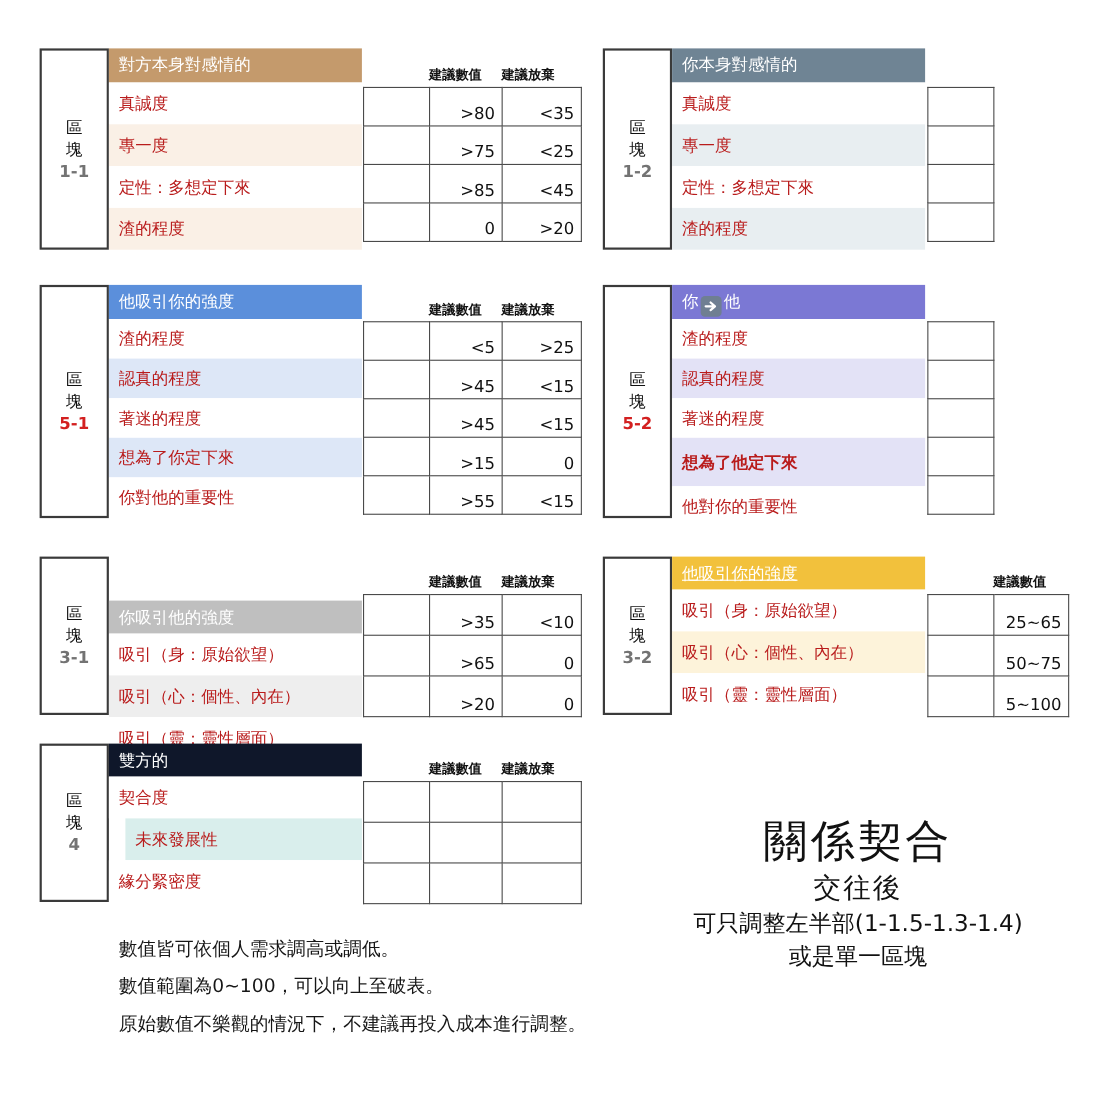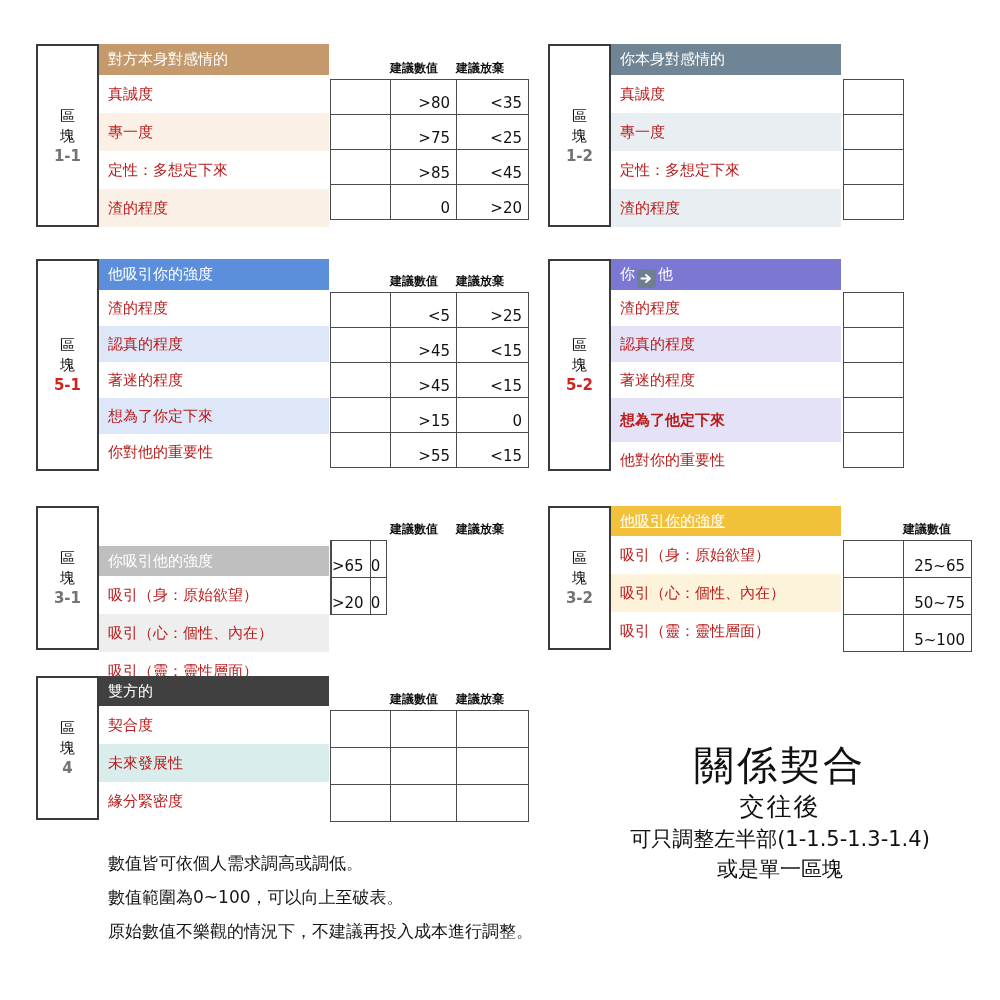--- a/index.html
+++ b/index.html
@@ -279,20 +279,25 @@
       <div class="row" style="height:38px;background:#ffffff;">吸引（靈：靈性層面）</div>
     </div>
   </div>
   <div class="col-heads" style="left:390px;top:521px;">
     <span style="width:66px;">建議數值</span>
     <span style="width:72px;">建議放棄</span>
   </div>
   <div class="grid" style="left:330px;top:540px;">
     <table class="gtable">
       <tbody>
+          <tr>
+        <td class="blank" style="width:60px;height:37px;"></td>
+        <td style="width:66px;">&gt;35</td>
+        <td style="width:72px;">&lt;10</td>
+      </tr>
       <tr>
         <td class="blank" style="height:37px;"></td>
         <td>&gt;65</td>
         <td>0</td>
       </tr>
       <tr>
         <td class="blank" style="height:37px;"></td>
         <td>&gt;20</td>
         <td>0</td>
       </tr>
@@ -335,23 +340,23 @@
       </table>
   </div>
 
   <div class="block" style="left:36px;top:676px;">
     <div class="zone-box" style="width:63px;height:144px;">
       <div class="zone-line">區</div>
       <div class="zone-line">塊</div>
       <div class="zone-num">4</div>
     </div>
     <div class="rows" style="width:230px;">
-      <div class="hdr" style="height:30px;background:#404040;">雙方的</div>
+      <div class="hdr" style="height:30px;background:#0f172a;">雙方的</div>
       <div class="row" style="height:38px;background:#ffffff;">契合度</div>
-      <div class="row" style="height:38px;background:#d9eeec;">未來發展性</div>
+      <div class="row" style="height:38px;background:#d9eeec;margin-left:15px;">未來發展性</div>
       <div class="row" style="height:38px;background:#ffffff;">緣分緊密度</div>
     </div>
   </div>
   <div class="col-heads" style="left:390px;top:691px;">
     <span style="width:66px;">建議數值</span>
     <span style="width:72px;">建議放棄</span>
   </div>
   <div class="grid" style="left:330px;top:710px;">
     <table class="gtable">
       <tbody>

